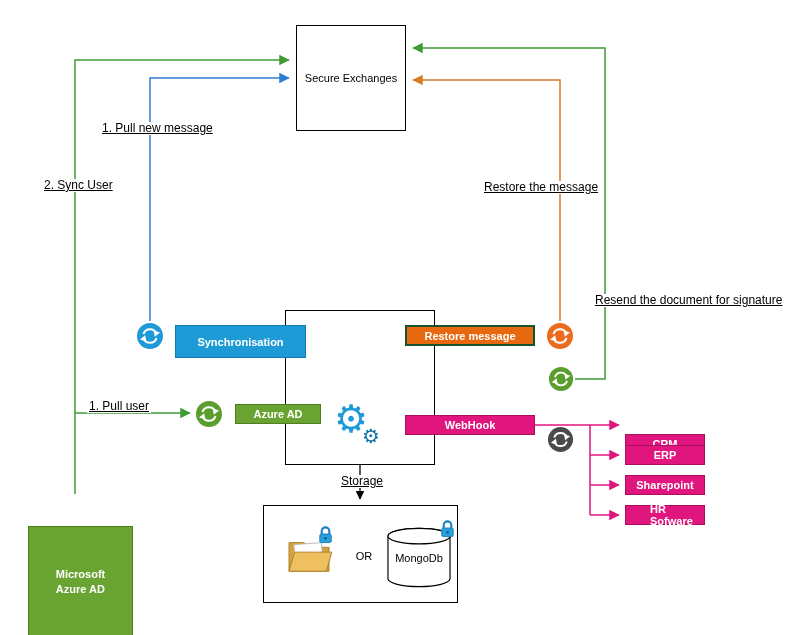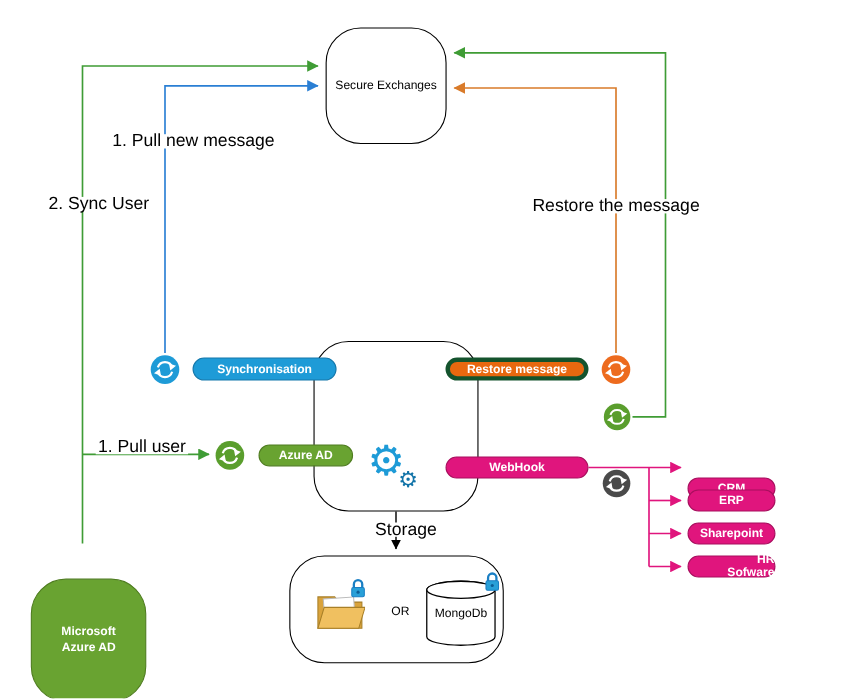--- a/index.html
+++ b/index.html
@@ -1,30 +1,30 @@
 <!DOCTYPE html>
 <html><head>
 <meta charset="utf-8">
 <style>
   * { margin:0; padding:0; box-sizing:border-box; }
   html,body { background:#fff; font-family:"Liberation Sans", sans-serif; }
   .canvas { position:relative; width:787px; height:635px; background:#fff; overflow:hidden; }
   .wires { position:absolute; left:0; top:0; width:787px; height:635px; pointer-events:none; }
   .node { position:absolute; display:flex; align-items:center; justify-content:center;
-          font-size:11px; color:#000; text-align:right;border-radius:32px; }
+          font-size:11px; color:#000; text-align:left; }
   .plain { background:#fff; border:1px solid #000; }
   .chip  { color:#fff; font-weight:700; font-size:11px; }
   .chip-blue   { background:#1e9bd7; border:1px solid #1578ab; }
-  .chip-orange { background:#e8680f; border:4px solid #14532d; }
+  .chip-orange { background:#e8680f; border:2px solid #14532d; }
   .chip-gray   { background:#7e8a76; border:1px solid #5c6b52; }
   .chip-green  { background:#69a331; border:1px solid #4f7d20; }
   .chip-pink   { background:#e0157d; border:1px solid #a80f5e; }
   .ms-box { background:#69a331; border:1px solid #4f7d20; color:#fff; font-weight:700; line-height:1.35; }
-  .ann { position:absolute; font-size:16px; color:#000; background:#fff; padding:0 2px;
-         white-space:nowrap; line-height:13px; }
+  .ann { position:absolute; font-size:12px; color:#000; background:#fff; padding:0 2px;
+         white-space:nowrap; line-height:13px;text-decoration:underline; }
   .sync { position:absolute; }
   .gear-wrap { position:absolute; left:332px; top:404px; width:56px; height:52px; }
   .gear-big   { position:absolute; left:2px; top:-4px; font-size:38px; line-height:38px;
                 color:#1e9bd7; font-family:"DejaVu Sans", sans-serif; }
   .gear-small { position:absolute; left:30px; top:22px; font-size:20px; line-height:20px;
                 color:#1173a8; font-family:"DejaVu Sans", sans-serif; }
   .icon-abs { position:absolute; }
 </style>
 </head>
 <body>
@@ -116,21 +116,21 @@
       <use href="#sym-lock"></use>
     </svg>
 
   <div class="node ms-box" style="left:28px; top:494px; width:105px; height:112px;margin-top:32px;">
     <div>
       <div>Microsoft</div>
       <div>Azure AD</div>
     </div>
   </div>
 
-  <div class="node chip chip-blue" style="left:175px; top:325px; width:131px; height:21px;">Synchronisation</div>
+  <div class="node chip chip-blue" style="left:175px; top:325px; width:131px; height:33px;">Synchronisation</div>
   <div class="node chip chip-orange" style="left:405px; top:325px; width:130px; height:21px;">Restore message</div>
   <div class="node chip chip-green" style="left:235px; top:404px; width:86px; height:20px;">Azure AD</div>
   <div class="node chip chip-pink" style="left:405px; top:415px; width:130px; height:20px;">WebHook</div>
 
   <div class="node chip chip-pink" style="left:625px; top:434px; width:80px; height:20px;">CRM</div>
   <div class="node chip chip-pink" style="left:625px; top:445px; width:80px; height:20px;">ERP</div>
   <div class="node chip chip-pink" style="left:625px; top:475px; width:80px; height:20px;">Sharepoint</div>
   <div class="node chip chip-pink" style="left:625px; top:505px; width:80px; height:20px;padding-left:24px;">HR Sofware</div>
 
   <svg class="sync" style="left:136px; top:322px; color:#1e9bd7;" width="28" height="28">
@@ -145,16 +145,17 @@
   <svg class="sync" style="left:195px; top:400px; color:#5a9e2d;" width="28" height="28">
       <use href="#sym-sync"></use>
     </svg>
   <svg class="sync" style="left:547px; top:426px; color:#4a4a4a;" width="27" height="27">
       <use href="#sym-sync"></use>
     </svg>
 
   <div class="ann" style="left:100px; top:122px;">1. Pull new message</div>
   <div class="ann" style="left:42px; top:179px;">2. Sync User</div>
   <div class="ann" style="left:482px; top:181px;">Restore the message</div>
+  <div class="ann" style="left:593px; top:294px;">Resend the document for signature</div>
   <div class="ann" style="left:87px; top:400px;">1. Pull user</div>
   <div class="ann" style="left:339px; top:475px;">Storage</div>
 
 </div>
 
 </body></html>

